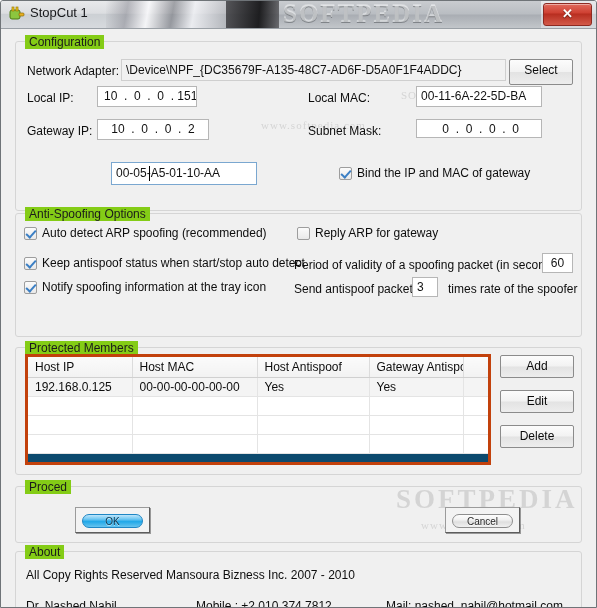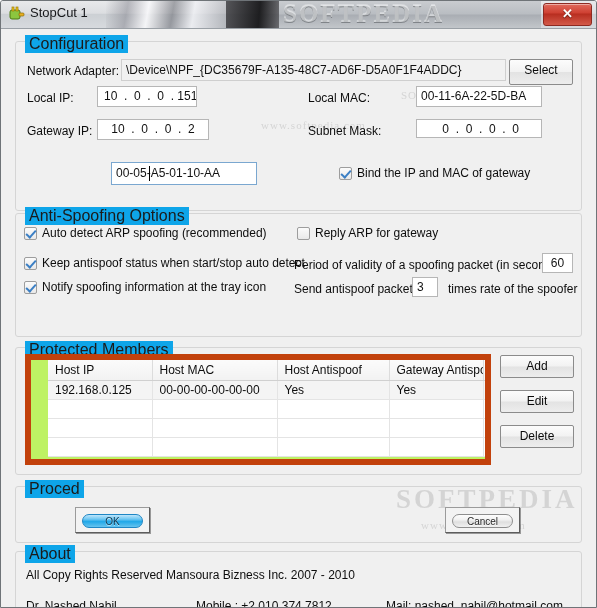--- a/index.html
+++ b/index.html
@@ -127,22 +127,22 @@
     box-sizing: border-box;
     border: 1px solid #d5d5d5;
     border-radius: 3px;
     background: transparent;
   }
   .group > .gtitle {
     position: absolute;
     top: -7px;
     left: 9px;
     padding: 0 4px;
-    background: #0ea5e9;
-    font-size: 16px;
+    background: #84cc16;
+    font-size: 12px;
     color: #1b1b1b;
     white-space: nowrap;
   }
 
   
   .lbl {
     position: absolute;
     font-size: 12px;
     color: #0d0d0d;
     white-space: nowrap;
@@ -284,24 +284,23 @@
   }
   .cblabel {
     font-size: 12px;
     color: #0d0d0d;
   }
 
   
   #lv {
     position: absolute;
     box-sizing: border-box;
-    border: 6px solid #c2410c;
-    background: #bef264;
-    overflow: hidden;
-    padding-left: 17px;
+    border: 3px solid #c2410c;
+    background: #0c4a6e;
+    overflow: hidden;
   }
   #lv table {
     border-collapse: collapse;
     width: 100%;
     table-layout: fixed;
     font-size: 12px;
   }
   #lv thead th {
     background: linear-gradient(to bottom, #fbfbfb 0%, #f2f2f2 100%);
     border-right: 1px solid #dcdcdc;

